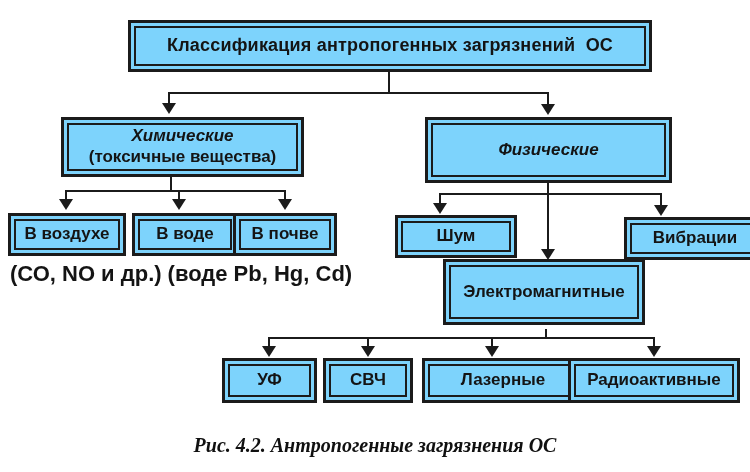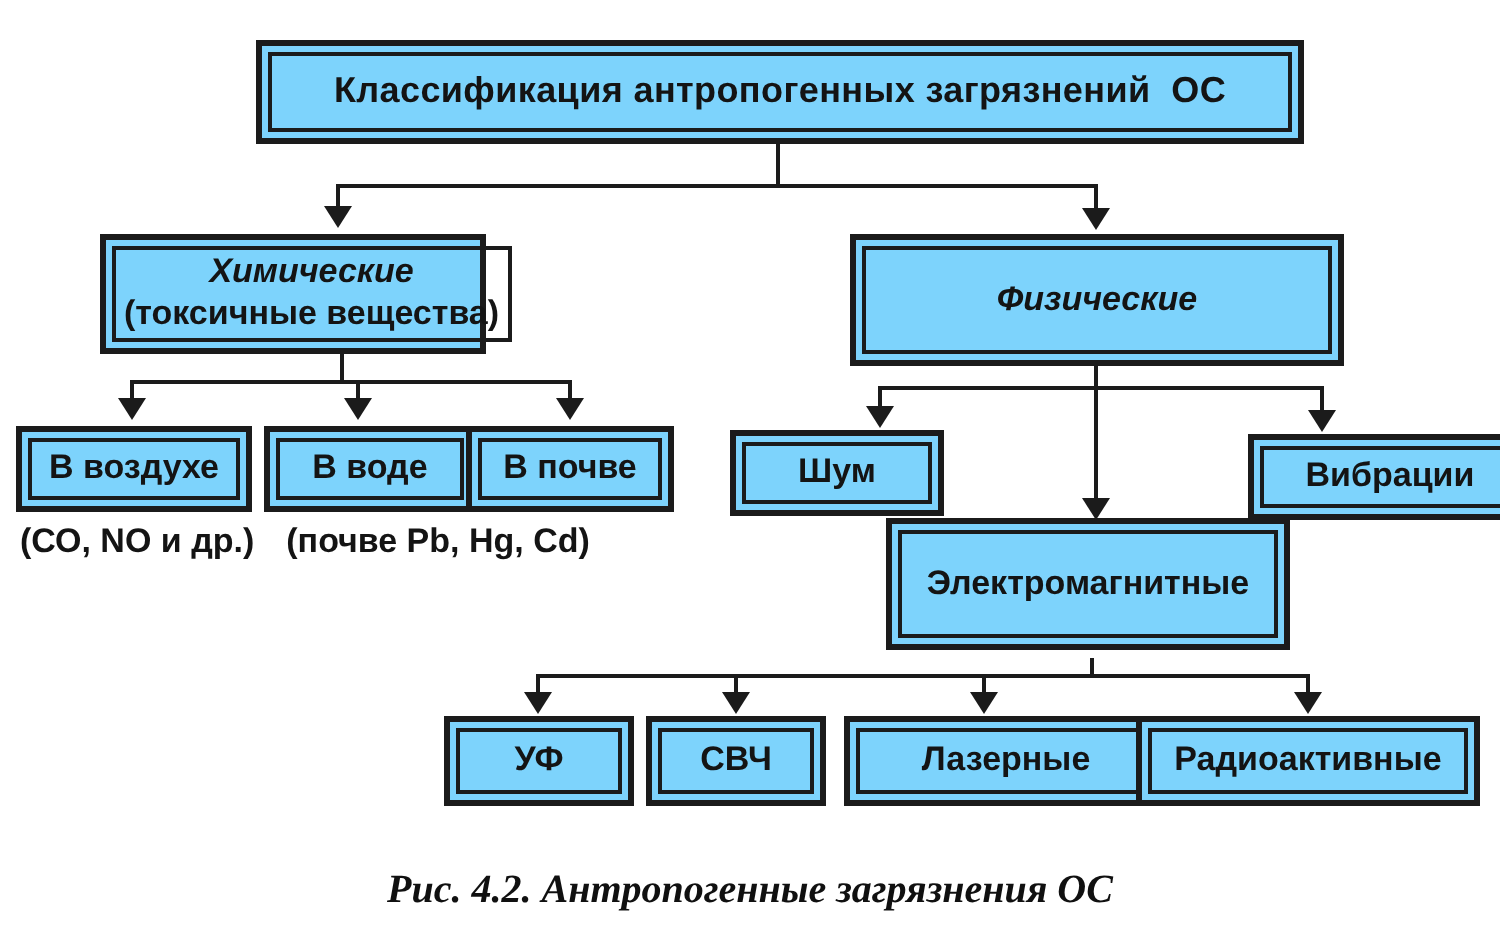--- a/index.html
+++ b/index.html
@@ -25,22 +25,22 @@
   
   .vl, .hl { position:absolute; background:var(--ink); }
   .vl { width:2px; } .hl { height:2px; }
   .arr {
     position:absolute; width:0; height:0;
     border-left:7px solid transparent; border-right:7px solid transparent;
     border-top:11px solid var(--ink);
   }
   .notes {
     position:absolute; left:10px; top:261px; width:352px;
-    display:flex; gap:16px; justify-content:flex-start;
-    font-size:17px; font-weight:600; white-space:nowrap;
+    display:flex; gap:6px; justify-content:flex-start;
+    font-size:22px; font-weight:600; white-space:nowrap;
   }
   .caption {
     position:absolute; left:0; top:434px; width:750px; text-align:center;
     font-family:"Liberation Serif", serif; font-style:italic; font-weight:700;
     font-size:20px; color:#101010; white-space:nowrap;
   }
 </style>
 </head>
 <body>
 
@@ -52,21 +52,21 @@
     </div>
   </div>
 
   <div class="vl" style="left:388px;top:72px;height:21px"></div>
   <div class="hl" style="left:169px;top:92px;width:380px"></div>
   <div class="vl" style="left:168px;top:92px;height:13px"></div>
   <div class="arr" style="left:162px;top:103px"></div>
   <div class="vl" style="left:547px;top:92px;height:13px"></div>
   <div class="arr" style="left:541px;top:104px"></div>
 
-  <div class="dbox" style="left:50px;top:117px;width:193px;height:60px">
+  <div class="dbox" style="left:61px;top:117px;width:243px;height:60px">
     <div class="inner">
       <span class="lbl it">Химические</span>
       <span class="lbl">(токсичные вещества)</span>
     </div>
   </div>
 
   <div class="vl" style="left:170px;top:177px;height:15px"></div>
   <div class="hl" style="left:65px;top:190px;width:221px"></div>
   <div class="vl" style="left:65px;top:190px;height:10px"></div>
   <div class="arr" style="left:59px;top:199px"></div>
@@ -86,39 +86,39 @@
     </div>
   </div>
   <div class="dbox" style="left:233px;top:213px;width:104px;height:43px">
     <div class="inner">
       <span class="lbl">В почве</span>
     </div>
   </div>
 
   <div class="notes">
     <span>(СО, NO и др.)</span>
-    <span>(почве Pb, Hg, Cd)</span>
+    <span>(воде Pb, Hg, Cd)</span>
   </div>
 
   <div class="dbox" style="left:425px;top:117px;width:247px;height:66px">
     <div class="inner">
       <span class="lbl it">Физические</span>
     </div>
   </div>
 
   <div class="vl" style="left:547px;top:183px;height:12px"></div>
   <div class="hl" style="left:439px;top:193px;width:222px"></div>
   <div class="vl" style="left:439px;top:193px;height:11px"></div>
   <div class="arr" style="left:433px;top:203px"></div>
   <div class="vl" style="left:660px;top:193px;height:13px"></div>
   <div class="arr" style="left:654px;top:205px"></div>
   <div class="vl" style="left:547px;top:193px;height:57px"></div>
   <div class="arr" style="left:541px;top:249px"></div>
 
-  <div class="dbox" style="left:365px;top:215px;width:107px;height:43px">
+  <div class="dbox" style="left:395px;top:215px;width:122px;height:43px">
     <div class="inner">
       <span class="lbl">Шум</span>
     </div>
   </div>
   <div class="dbox" style="left:624px;top:217px;width:142px;height:43px">
     <div class="inner">
       <span class="lbl">Вибрации</span>
     </div>
   </div>
 

